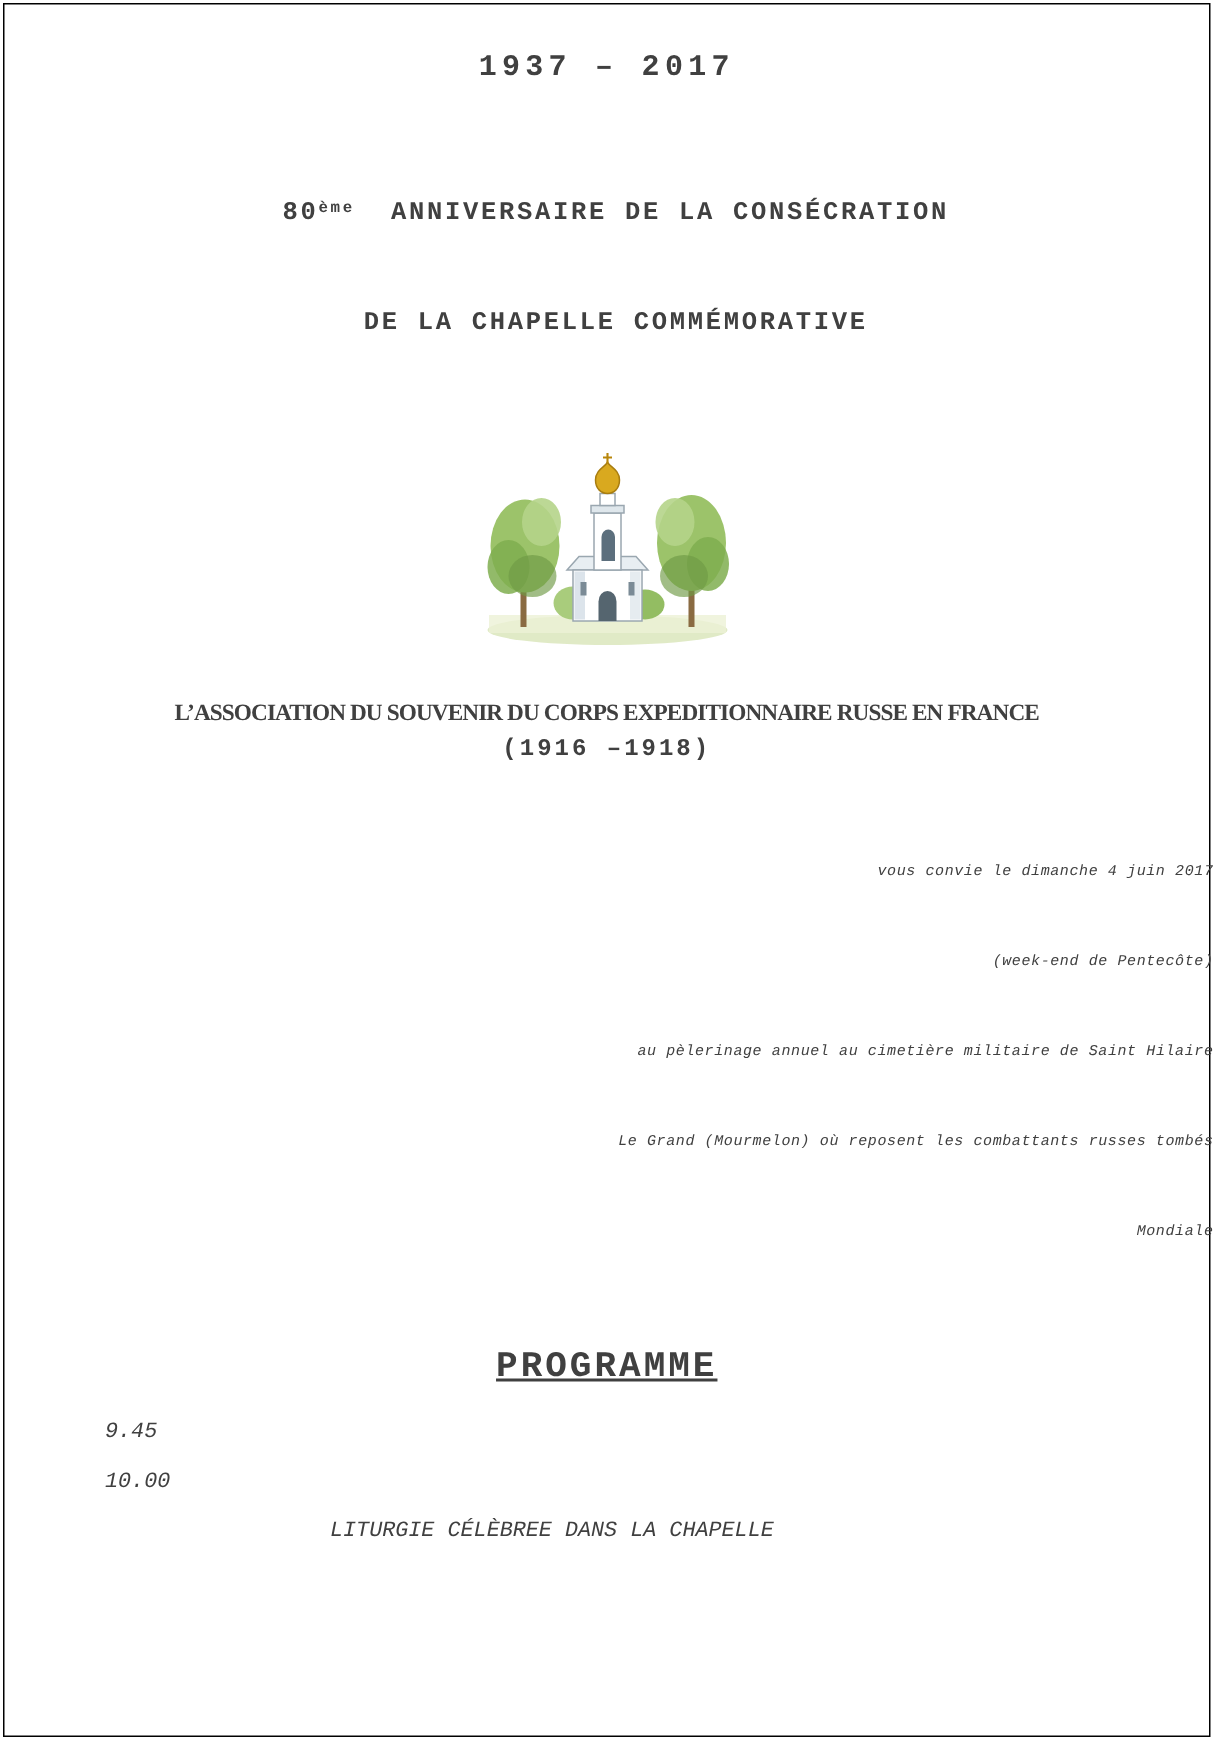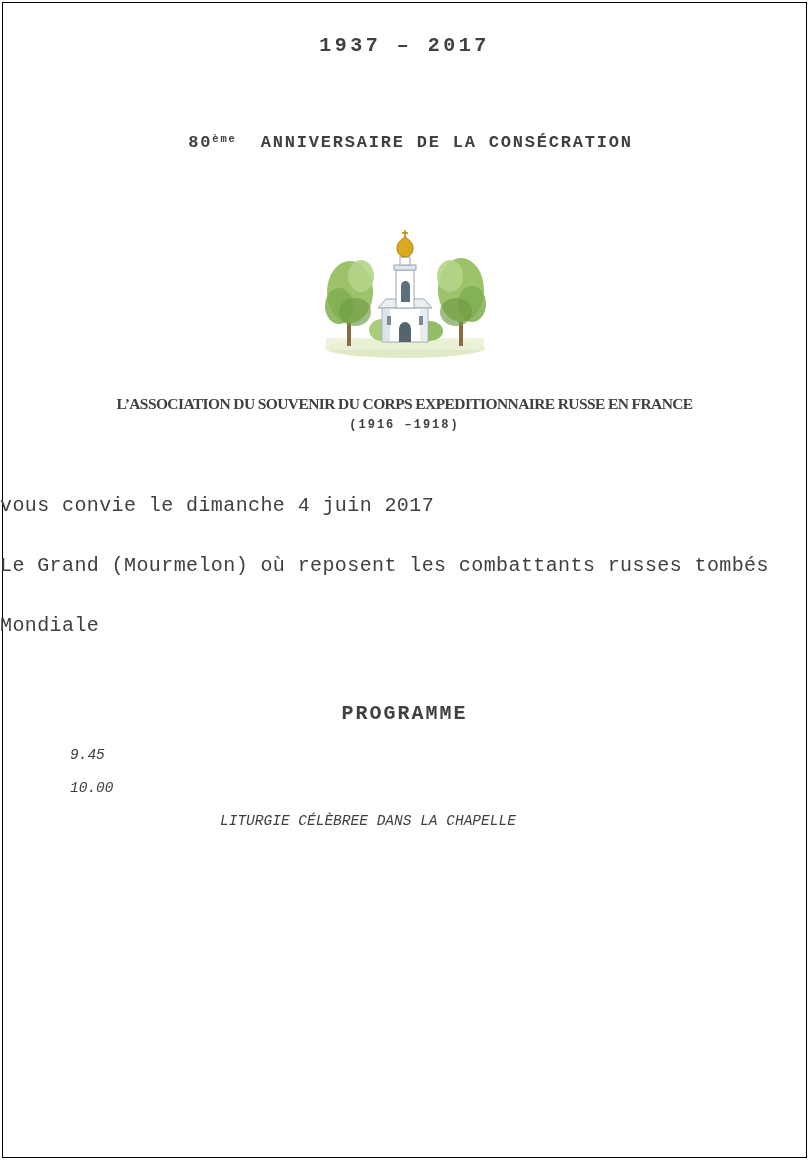--- a/index.html
+++ b/index.html
@@ -49,39 +49,41 @@
     text-align: center;
     font-family: Liberation Serif, serif;
     font-weight: bold;
     font-size: 15.5px;
     letter-spacing: -0.6px;
     margin-top: 28px;
   }
   .assoc-years {
     text-align: center;
     font-weight: bold;
-    font-size: 12px;
+    font-size: 16px;
     letter-spacing: 2px;
     margin-top: 5px;
   }
 
   .invite {
-    text-align: left;
-    font-size: 20px;
+    text-align: right;
+    font-style: italic;
+    font-size: 10px;
     letter-spacing: 0.4px;
     line-height: 20px;
     margin-top: 24px;
     white-space: pre;
   }
 
   .prog-head { text-align: center; margin-top: 26px; }
   .prog-head-text {
     font-weight: bold;
-    font-size: 20px;
+    font-size: 24px;
     letter-spacing: 2px;
+    text-decoration: underline;
   }
 
   .plist {
     margin: 22px 0 0 70px;
     font-style: italic;
     font-size: 14.5px;
     line-height: 16.5px;
   }
   .prow { display: flex; align-items: flex-start; }
   .prow + .prow { margin-top: 16.5px; }
@@ -92,20 +94,21 @@
 <body>
 
 <div class="sheet">
   <div class="frame"></div>
   <div class="content">
 
     <div class="years">1937 – 2017</div>
 
     <div class="anniv">
       <div><span>80</span><span class="sup">ème</span><span>  ANNIVERSAIRE DE LA CONSÉCRATION</span></div>
+      <div>DE LA CHAPELLE COMMÉMORATIVE</div>
     </div>
 
     <div class="illustration">
       <svg width="170" height="132" viewBox="0 0 170 132">
 
         <ellipse cx="85" cy="118" rx="80" ry="10" fill="#dde8c0" opacity="0.9"></ellipse>
         <rect x="6" y="108" width="158" height="12" fill="#ecf1d6" opacity="0.8"></rect>
 
         <ellipse cx="62" cy="100" rx="13" ry="11" fill="#a9cc7c"></ellipse>
         <ellipse cx="110" cy="101" rx="13" ry="10" fill="#93bd62"></ellipse>
@@ -140,20 +143,22 @@
         <rect x="67" y="86" width="4" height="9" fill="#7b8b96"></rect>
         <rect x="99" y="86" width="4" height="9" fill="#7b8b96"></rect>
       </svg>
     </div>
 
     <div class="assoc-name">L’ASSOCIATION DU SOUVENIR DU CORPS EXPEDITIONNAIRE RUSSE EN FRANCE</div>
     <div class="assoc-years">(1916 –1918)</div>
 
     <div class="invite">
       <div>vous convie le dimanche 4 juin 2017</div>
+      <div>(week-end de Pentecôte)</div>
+      <div>au pèlerinage annuel au cimetière militaire de Saint Hilaire</div>
       <div>Le Grand (Mourmelon) où reposent les combattants russes tombés</div>
       <div>Mondiale</div>
     </div>
 
     <div class="prog-head">
       <span class="prog-head-text">PROGRAMME</span>
     </div>
 
     <div class="plist">
 

